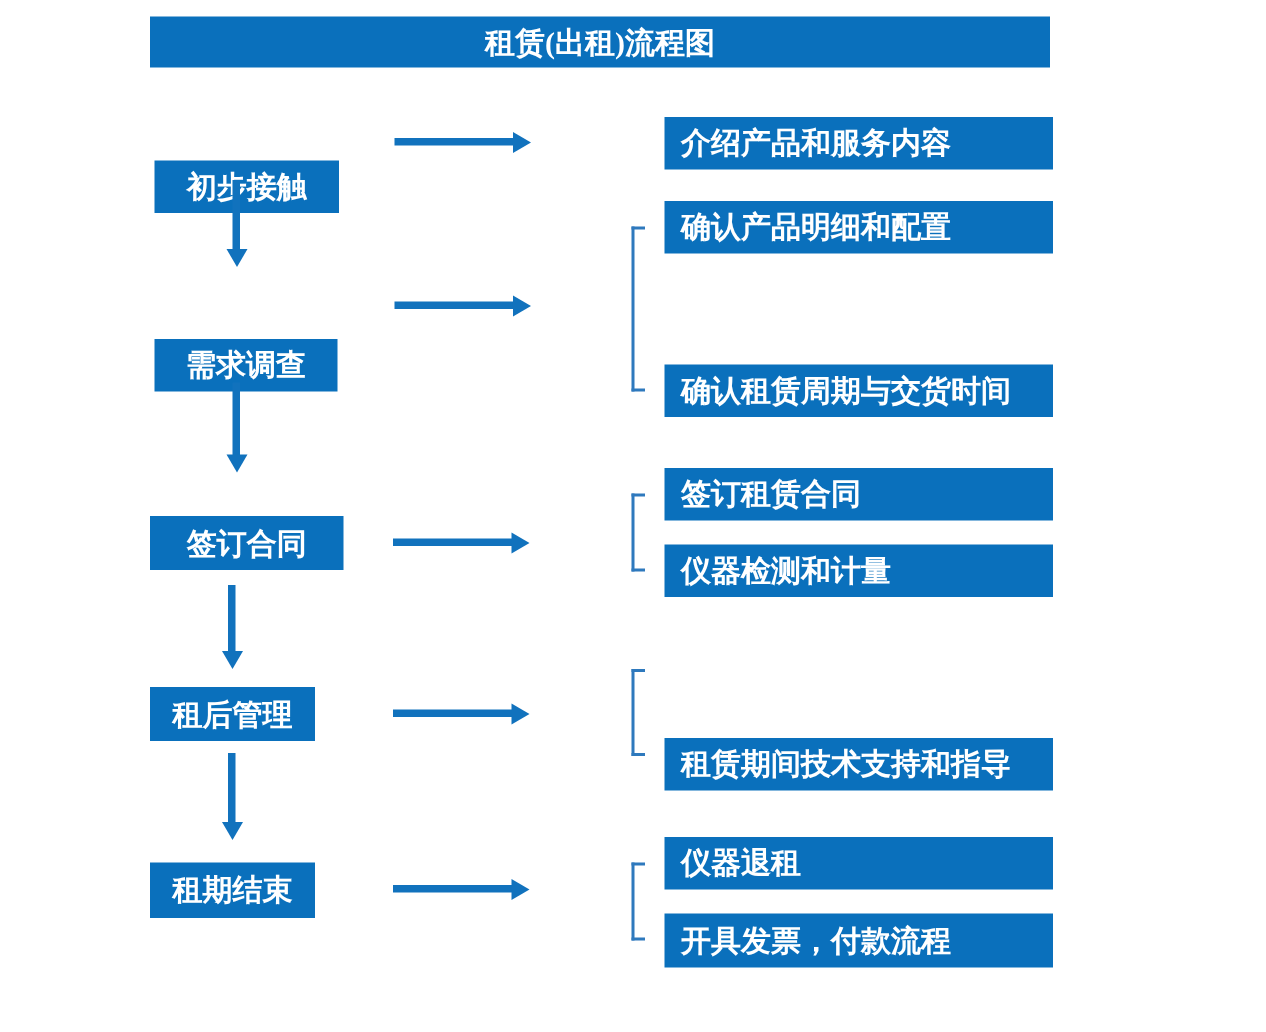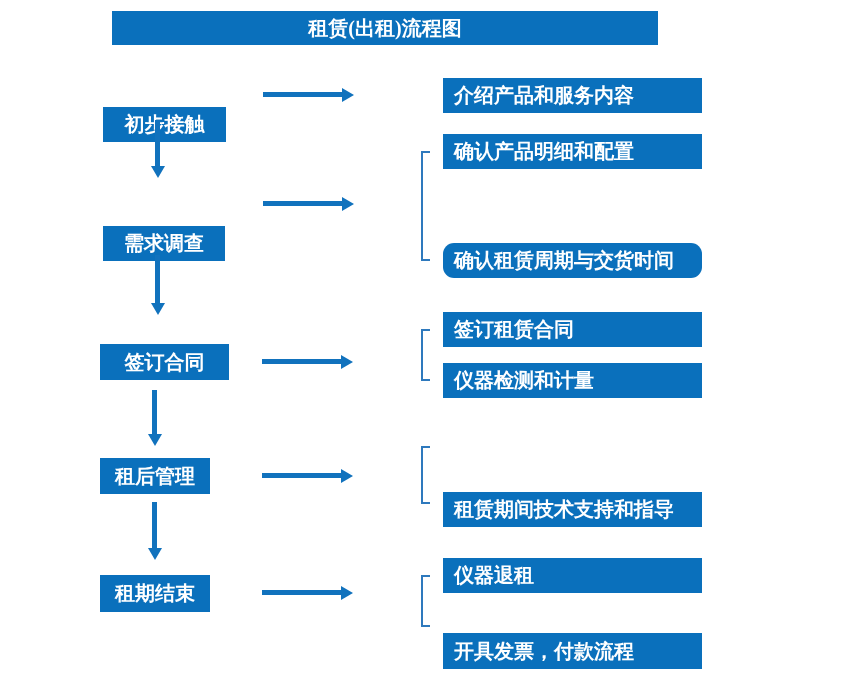--- a/index.html
+++ b/index.html
@@ -16,21 +16,21 @@
     background: #0a70bc;
     color: #ffffff;
     font-weight: bold;
     font-size: 20px;
     display: flex;
     align-items: center;
     box-sizing: border-box;
     white-space: nowrap;
   }
   .title-bar {
-    left: 112px; top: 11px; width: 546px; height: 34px;
+    left: 100px; top: 11px; width: 600px; height: 34px;
     justify-content: center;
   }
   .step { justify-content: center; }
   .detail { left: 443px; width: 259px; height: 35px; padding-left: 11px; }
 
   
   .harrow { position: absolute; width: 91px; height: 14px; }
   .harrow::before {
     content: ""; position: absolute; left: 0; right: 11px; top: 4px;
     height: 5px; background: #1172bd;
@@ -84,20 +84,20 @@
   <div class="harrow" style="left:262px; top:469px;"></div>
   <div class="harrow" style="left:262px; top:586px;"></div>
 
   <div class="bracket" style="left:421px; top:151px; height:110px;"></div>
   <div class="bracket" style="left:421px; top:329px; height:52px;"></div>
   <div class="bracket" style="left:421px; top:446px; height:58px;"></div>
   <div class="bracket" style="left:421px; top:575px; height:52px;"></div>
 
   <div class="box detail" style="top:78px;">介绍产品和服务内容</div>
   <div class="box detail" style="top:134px;">确认产品明细和配置</div>
-  <div class="box detail" style="top:243px;border-radius:11px;">确认租赁周期与交货时间</div>
+  <div class="box detail" style="top:243px;">确认租赁周期与交货时间</div>
   <div class="box detail" style="top:312px;">签订租赁合同</div>
   <div class="box detail" style="top:363px;">仪器检测和计量</div>
   <div class="box detail" style="top:492px;">租赁期间技术支持和指导</div>
   <div class="box detail" style="top:558px;">仪器退租</div>
-  <div class="box detail" style="top:609px; height:36px;margin-top:24px;">开具发票，付款流程</div>
+  <div class="box detail" style="top:609px; height:36px;">开具发票，付款流程</div>
 
 </div>
 
 </body></html>

